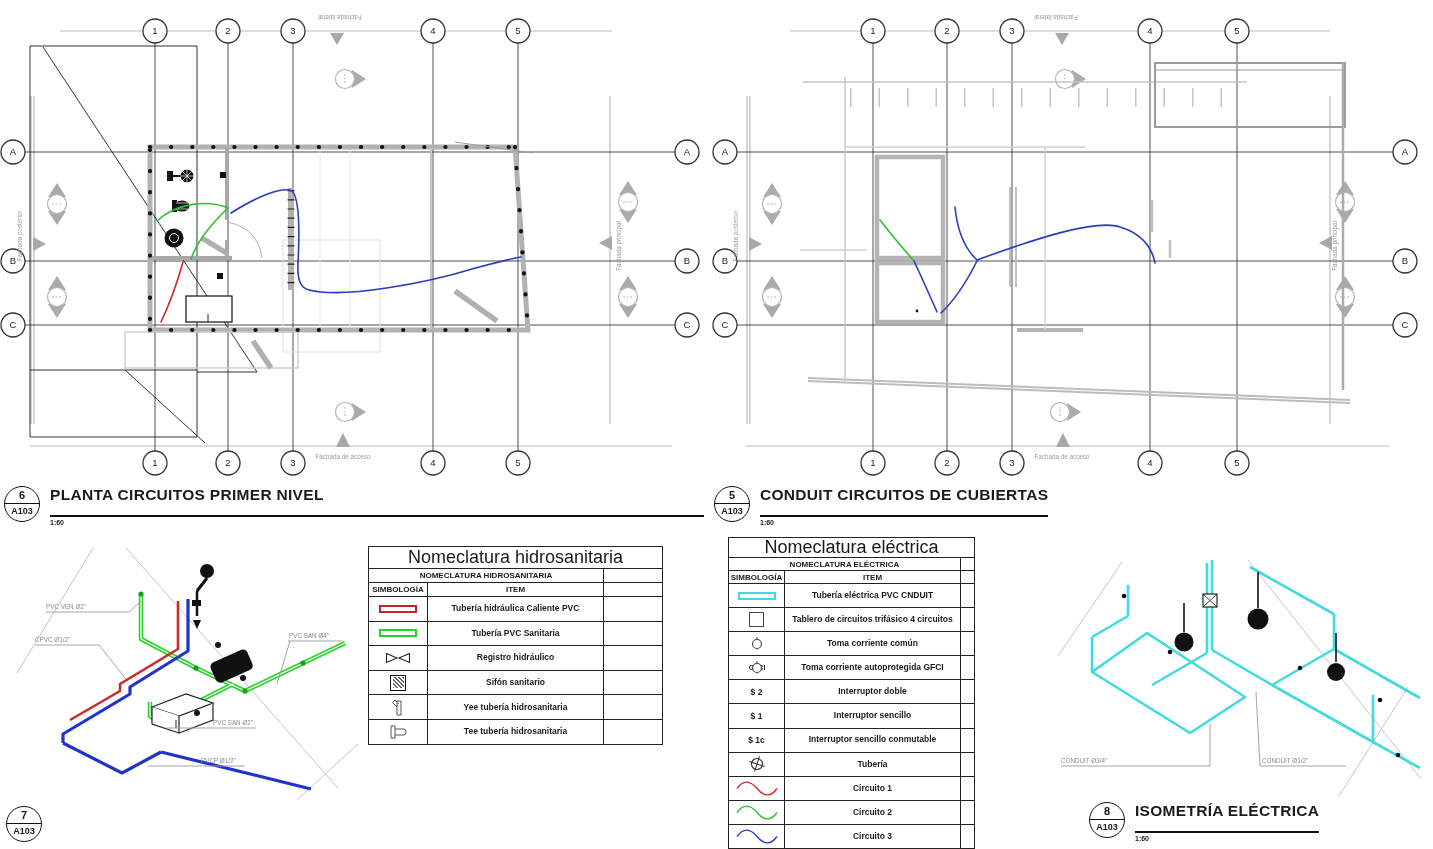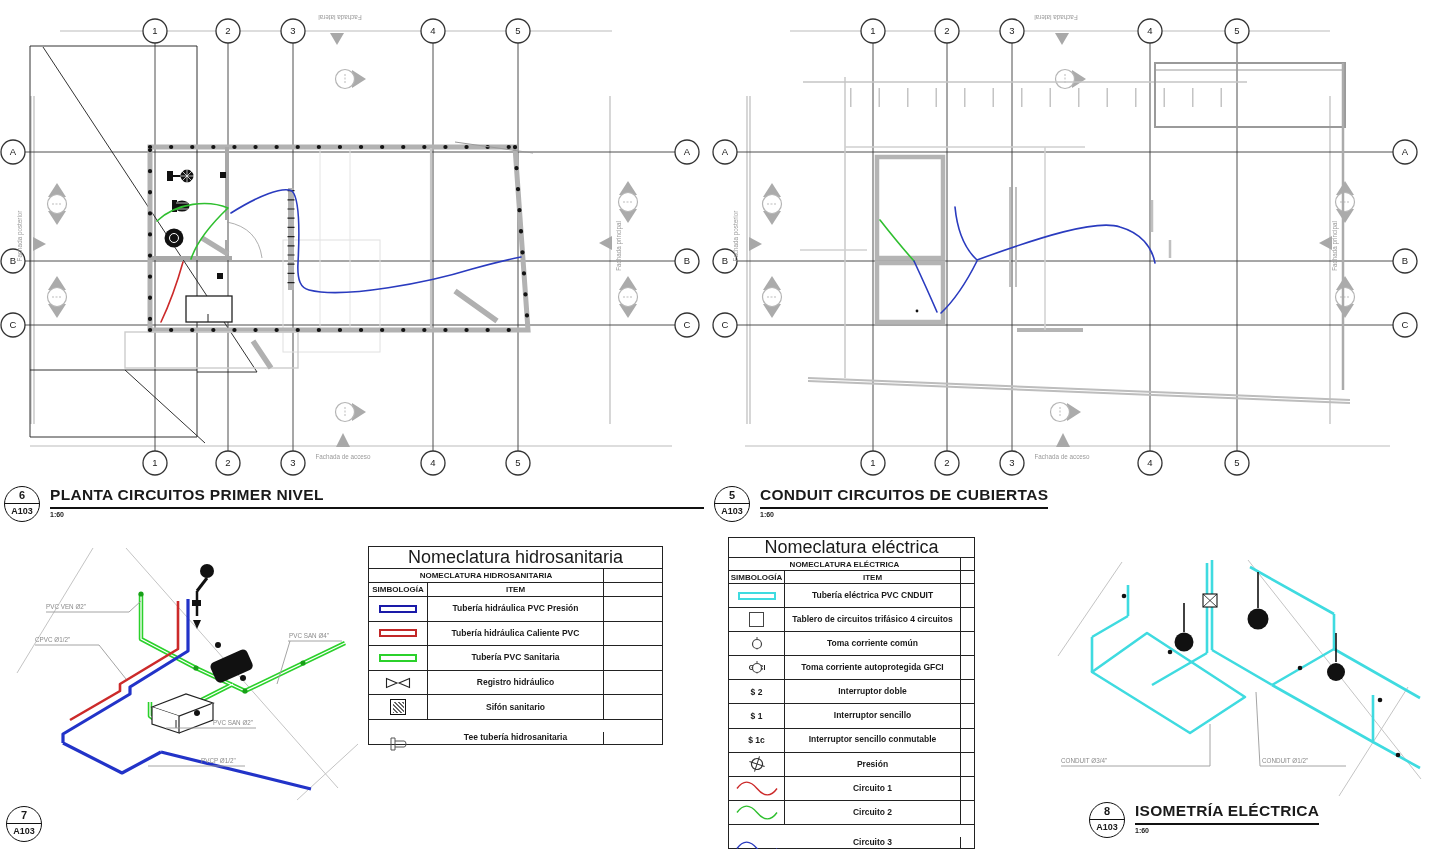--- a/index.html
+++ b/index.html
@@ -7,28 +7,28 @@
          font-family:"Liberation Sans",sans-serif;color:#1a1a1a;}
   svg{position:absolute;overflow:visible;}
   
   .vtitle{position:absolute;display:flex;align-items:flex-start;}
   .vt-circle{width:36px;height:36px;border:1.4px solid #111;border-radius:50%;background:#fff;
              display:flex;flex-direction:column;align-items:center;box-sizing:border-box;flex:0 0 auto;}
   .vt-num{font-size:11px;font-weight:bold;line-height:16px;width:100%;text-align:center;
           border-bottom:1.2px solid #111;}
   .vt-ref{font-size:9px;font-weight:bold;line-height:15px;}
   .vt-right{flex:1;margin-left:10px;}
-  .vt-name{font-size:15.5px;font-weight:bold;letter-spacing:.3px;line-height:16px;padding:1px 0 4px 0;
+  .vt-name{font-size:15.5px;font-weight:bold;letter-spacing:.3px;line-height:16px;padding:1px 0 12px 0;
            border-bottom:2px solid #111;white-space:nowrap;}
   .vt-scale{font-size:7px;font-weight:bold;padding-top:2px;}
   
   .ntable{position:absolute;border:1.2px solid #222;background:#fff;box-sizing:border-box;}
   .nt-title{text-align:center;font-size:18px;border-bottom:1px solid #222;white-space:nowrap;}
   .nt-row{display:flex;border-bottom:1px solid #222;align-items:stretch;}
-  .nt-row:last-child{border-bottom:none;align-items:flex-end;}
+  .nt-row:last-child{border-bottom:none;}
   .cell{display:flex;align-items:center;justify-content:center;box-sizing:border-box;
         border-right:1px solid #222;text-align:center;}
   .cell:last-child{border-right:none;}
   .sub-cell{font-size:8px;font-weight:bold;}
   .head-cell{font-size:8px;font-weight:bold;}
   .item-cell{font-size:8.5px;font-weight:bold;line-height:1.1;padding:1px 3px;}
   .sym-pipe{width:38px;height:8px;border:2px solid #000;box-sizing:border-box;background:#fff;}
   .sym-square{width:15px;height:15px;border:1.6px solid #444;box-sizing:border-box;}
   .sym-sifon{width:16px;height:16px;border:1.8px solid #111;padding:1.5px;box-sizing:border-box;}
   .sym-sifon>div{width:100%;height:100%;background:repeating-linear-gradient(45deg,#666 0 1.2px,#fff 1.2px 2.8px);}
@@ -475,27 +475,20 @@
     <div class="cell" style="flex:1"></div>
   </div>
   <div class="nt-row" style="height:13px">
     <div class="cell head-cell" style="width:59px">SIMBOLOGÍA</div>
     <div class="cell head-cell" style="width:176px">ITEM</div>
     <div class="cell" style="flex:1"></div>
   </div>
 
   <div class="nt-row" style="height:23.6px">
     <div class="cell" style="width:59px">
-          <div class="sym-pipe" style="border-color:#1a1aa8"></div>
-        </div>
-    <div class="cell item-cell" style="width:176px">Tubería hidráulica PVC Presión</div>
-    <div class="cell" style="flex:1"></div>
-  </div>
-  <div class="nt-row" style="height:23.6px">
-    <div class="cell" style="width:59px">
           <div class="sym-pipe" style="border-color:#c22727"></div>
         </div>
     <div class="cell item-cell" style="width:176px">Tubería hidráulica Caliente PVC</div>
     <div class="cell" style="flex:1"></div>
   </div>
   <div class="nt-row" style="height:23.6px">
     <div class="cell" style="width:59px">
           <div class="sym-pipe" style="border-color:#2bd12b"></div>
         </div>
     <div class="cell item-cell" style="width:176px">Tubería PVC Sanitaria</div>
@@ -510,20 +503,29 @@
     <div class="cell item-cell" style="width:176px">Registro hidráulico</div>
     <div class="cell" style="flex:1"></div>
   </div>
   <div class="nt-row" style="height:23.6px">
     <div class="cell" style="width:59px">
           <div class="sym-sifon">
             <div></div>
           </div>
         </div>
     <div class="cell item-cell" style="width:176px">Sifón sanitario</div>
+    <div class="cell" style="flex:1"></div>
+  </div>
+  <div class="nt-row" style="height:23.6px">
+    <div class="cell" style="width:59px">
+      <svg width="14" height="18">
+            <path d="M6,3 H10 V17 H6 Z M6,9 L1.5,4.5 L4,2 L8,6" stroke="#555" stroke-width="1" fill="none"></path>
+          </svg>
+    </div>
+    <div class="cell item-cell" style="width:176px">Yee tubería hidrosanitaria</div>
     <div class="cell" style="flex:1"></div>
   </div>
   <div class="nt-row" style="height:23.6px">
     <div class="cell" style="width:59px">
       <svg width="20" height="16">
             <path d="M3,2 H7 V14 H3 Z M7,5 H16 Q18,5 18,8 Q18,11 16,11 H7" stroke="#555" stroke-width="1" fill="none"></path>
           </svg>
     </div>
     <div class="cell item-cell" style="width:176px">Tee tubería hidrosanitaria</div>
     <div class="cell" style="flex:1"></div>
@@ -601,21 +603,21 @@
   <div class="nt-row" style="height:23.1px">
     <div class="cell" style="width:56px">
       <svg width="18" height="18">
             <g transform="rotate(18 9 9)">
               <line x1="9" y1="1" x2="9" y2="17" stroke="#333" stroke-width="1"></line>
               <line x1="1" y1="9" x2="17" y2="9" stroke="#333" stroke-width="1"></line>
               <circle cx="9" cy="9" r="5.5" stroke="#333" stroke-width="1.2" fill="none"></circle>
             </g>
           </svg>
     </div>
-    <div class="cell item-cell" style="width:176px">Presión</div>
+    <div class="cell item-cell" style="width:176px">Tubería</div>
     <div class="cell" style="flex:1"></div>
   </div>
   <div class="nt-row" style="height:23.1px">
     <div class="cell" style="width:56px">
       <svg width="44" height="15">
             <path d="M2,7.5 C8,-1 15,-1 22,7.5 C29,16 36,16 42,7.5" stroke="#cc2a2a" stroke-width="1.4" fill="none"></path>
           </svg>
     </div>
     <div class="cell item-cell" style="width:176px">Circuito 1</div>
     <div class="cell" style="flex:1"></div>

